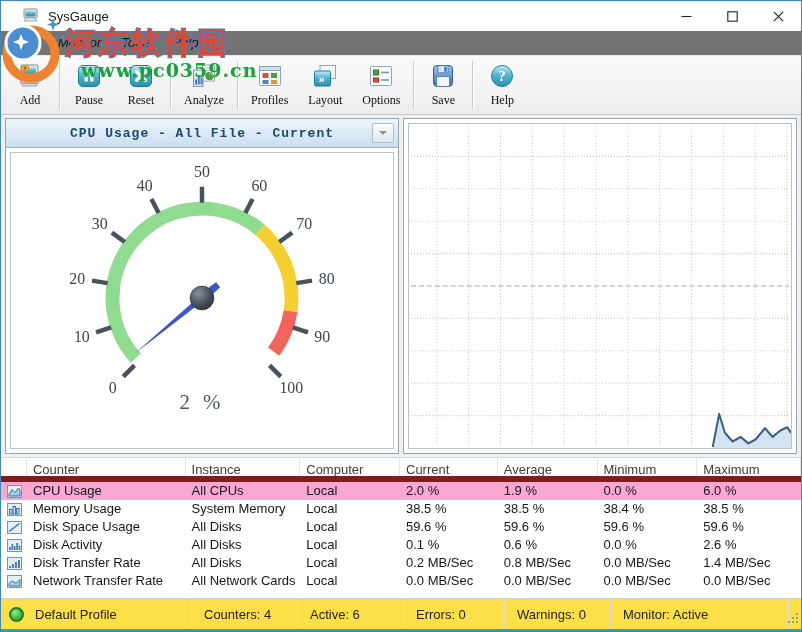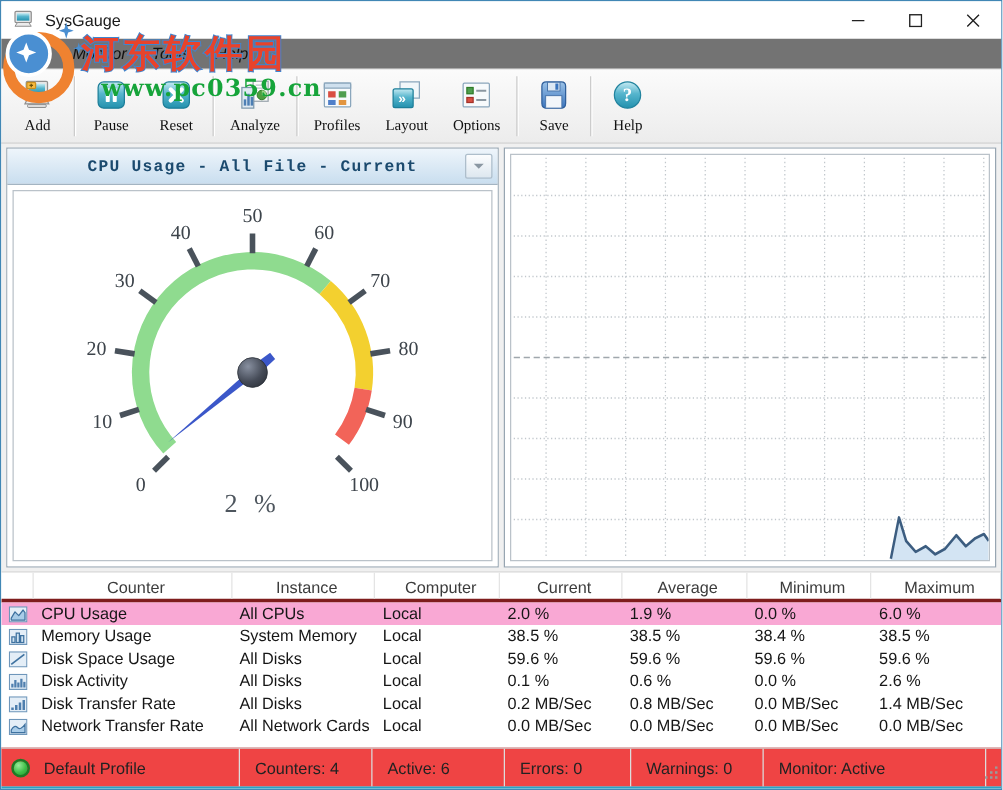--- a/index.html
+++ b/index.html
@@ -3,21 +3,21 @@
 <meta charset="utf-8">
 <style>
   * { margin:0; padding:0; box-sizing:border-box; }
   html,body { width:802px; height:632px; }
   body { font-family:"Liberation Sans",sans-serif; background:#fff; }
 
   .window { width:802px; height:632px; border:1px solid #4187b5; background:#fff;
             position:relative; display:flex; flex-direction:column; overflow:hidden; }
 
   
-  .titlebar { height:30px; flex:0 0 auto; display:flex; align-items:center; padding-left:10px; background:#fff; }
+  .titlebar { height:30px; flex:0 0 auto; display:flex; align-items:center; padding-left:22px; background:#fff; }
   .app-icon { width:18px; height:16px; margin-right:7px; display:flex; }
   .wtitle { font-size:13px; color:#1a1a1a; }
   .win-controls { margin-left:auto; display:flex; height:100%; }
   .win-btn { width:46px; display:flex; align-items:center; justify-content:center; }
 
   
   .menubar { height:24px; flex:0 0 auto; display:flex; align-items:center; padding-left:6px; background:#737373;font-style:italic; }
   .menu-item { padding:0 10px; font-size:13px; height:22px; line-height:22px; color:#111; }
 
   
@@ -36,30 +36,30 @@
                   border-bottom:1px solid #a3b4c2; display:flex; align-items:center; justify-content:center; position:relative; }
   .panel-title { font-family:"Liberation Mono",monospace; font-weight:bold; font-size:13px; letter-spacing:1px; color:#1b4a6e; white-space:nowrap; }
   .dd-btn { position:absolute; right:4px; top:4px; width:22px; height:20px; border:1px solid #aebecb; border-radius:2px;
             background:linear-gradient(#fcfdfe,#dde7ef); display:flex; align-items:center; justify-content:center; cursor:default; }
   .panel-body { flex:1; position:relative; background:#fff; }
   .panel-inner { position:absolute; inset:4px; border:1px solid #bac2c9; overflow:hidden; }
   .panel-inner svg { position:absolute; inset:0; width:100%; height:100%; }
 
   
   .table-area { flex:1; background:#fff; border-top:1px solid #d5d5d5; font-size:13px; overflow:hidden; }
-  .thead { display:flex; height:24px; border-bottom:3px solid #7f1d1d;text-align:center; }
+  .thead { display:flex; height:24px; border-bottom:6px solid #7f1d1d; }
   .th { border-right:1px solid #e4e4e4; padding-left:6px; color:#3c3c3c; line-height:23px; white-space:nowrap; overflow:hidden; }
   .trow { display:flex; height:18px; line-height:18px; color:#161616; }
   .trow.selected { background:#f9a8d4; }
   .tcell { padding-left:6px; white-space:nowrap; overflow:hidden; }
   .icon-cell { display:flex; align-items:center; justify-content:center; padding:0; flex:0 0 auto; }
   .icon-cell svg { width:15px; height:13px; }
 
   
-  .statusbar { height:31px; flex:0 0 auto; background:#ef4444; border-top:1px solid #cdcdcd;
+  .statusbar { height:31px; flex:0 0 auto; background:#fde047; border-top:1px solid #cdcdcd;
                display:flex; align-items:stretch; position:relative; font-size:13px; color:#222; }
   .status-sec { display:flex; align-items:center; border-right:1px solid #dcdcdc; padding-left:12px; white-space:nowrap; overflow:hidden; }
   .status-sec.first { padding-left:8px; }
   .status-dot { width:15px; height:15px; border-radius:50%; margin-right:11px; flex:0 0 auto;
                 background:radial-gradient(circle at 35% 30%, #9bea9b, #3fbf49 55%, #27982f);
                 border:2px solid #1f7a26; }
   .grip { position:absolute; right:2px; bottom:2px; }
   .bottom-strip { height:2px; flex:0 0 auto; background:#2aa3c4; }
 
   

